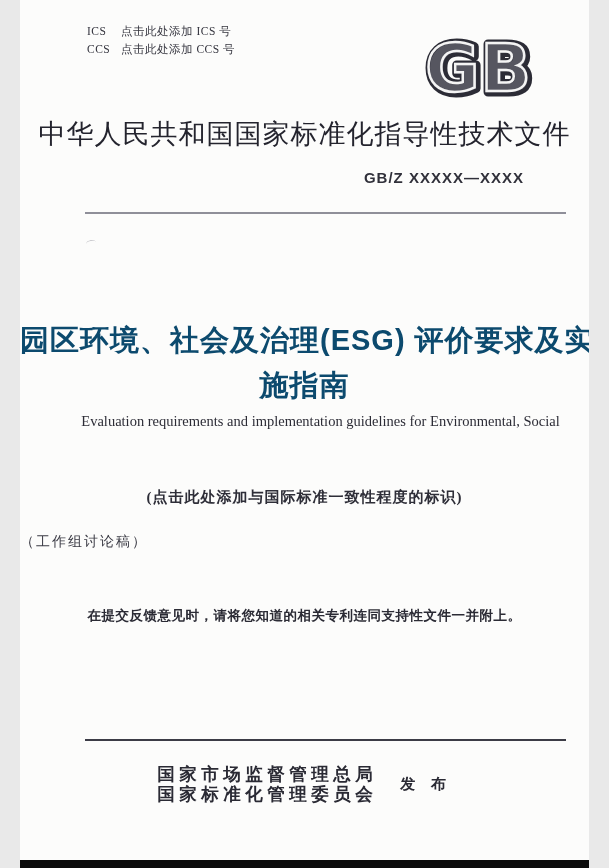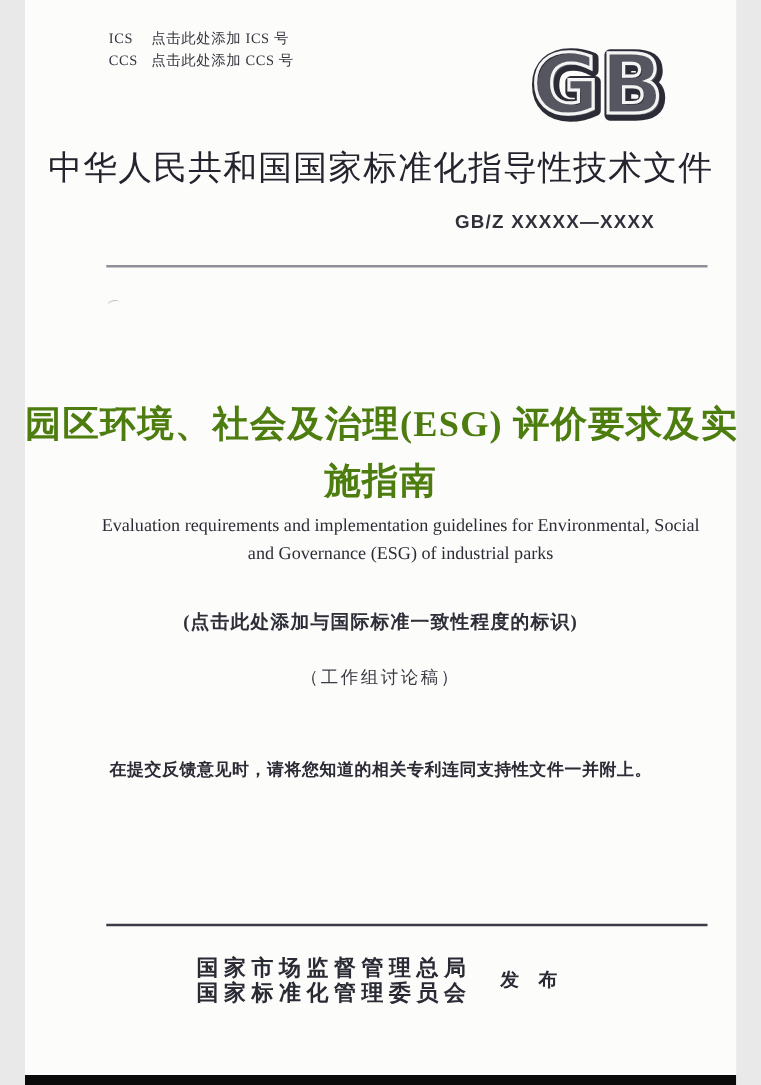--- a/index.html
+++ b/index.html
@@ -81,26 +81,26 @@
     opacity: 0.45;
     border-radius: 50%;
   }
 
   
   .document-title {
     position: absolute;
     left: 0; right: 0;
     top: 318px;
     text-align: center;
-    font-family: Liberation Serif, serif;
+    font-family: Liberation Sans, sans-serif;
     font-weight: 700;
     font-size: 29px;
     letter-spacing: 1px;
     line-height: 45px;
-    color: #4d7c0f;
+    color: #0c4a6e;
   }
   .document-title .line { white-space: nowrap; }
 
   
   .english-title {
     position: absolute;
     left: 0; right: 0;
     top: 410px;
     text-align: center;
     font-size: 14.5px;
@@ -117,21 +117,21 @@
     font-size: 15px;
     letter-spacing: 1px;
     color: #2e2e38;
     font-weight: bold;
   }
 
   .draft-stage-note {
     position: absolute;
     left: 0; right: 0;
     top: 533px;
-    text-align: center;
+    text-align: left;
     font-size: 14px;
     letter-spacing: 2px;
     color: #3a3a44;
   }
 
   .patent-notice {
     position: absolute;
     left: 0; right: 0;
     top: 607px;
     text-align: center;
@@ -231,21 +231,20 @@
 
   <div class="scan-smudge"></div>
 
   <div class="document-title">
     <div class="line">园区环境、社会及治理(ESG) 评价要求及实</div>
     <div class="line">施指南</div>
   </div>
 
   <div class="english-title">
     <div>Evaluation requirements and implementation guidelines for Environmental, Social</div>
-    <div>and Governance (ESG) of industrial parks</div>
   </div>
 
   <div class="consistency-placeholder">(点击此处添加与国际标准一致性程度的标识)</div>
 
   <div class="draft-stage-note">（工作组讨论稿）</div>
 
   <div class="patent-notice">在提交反馈意见时，请将您知道的相关专利连同支持性文件一并附上。</div>
 
 
   <div class="footer-rule"></div>

